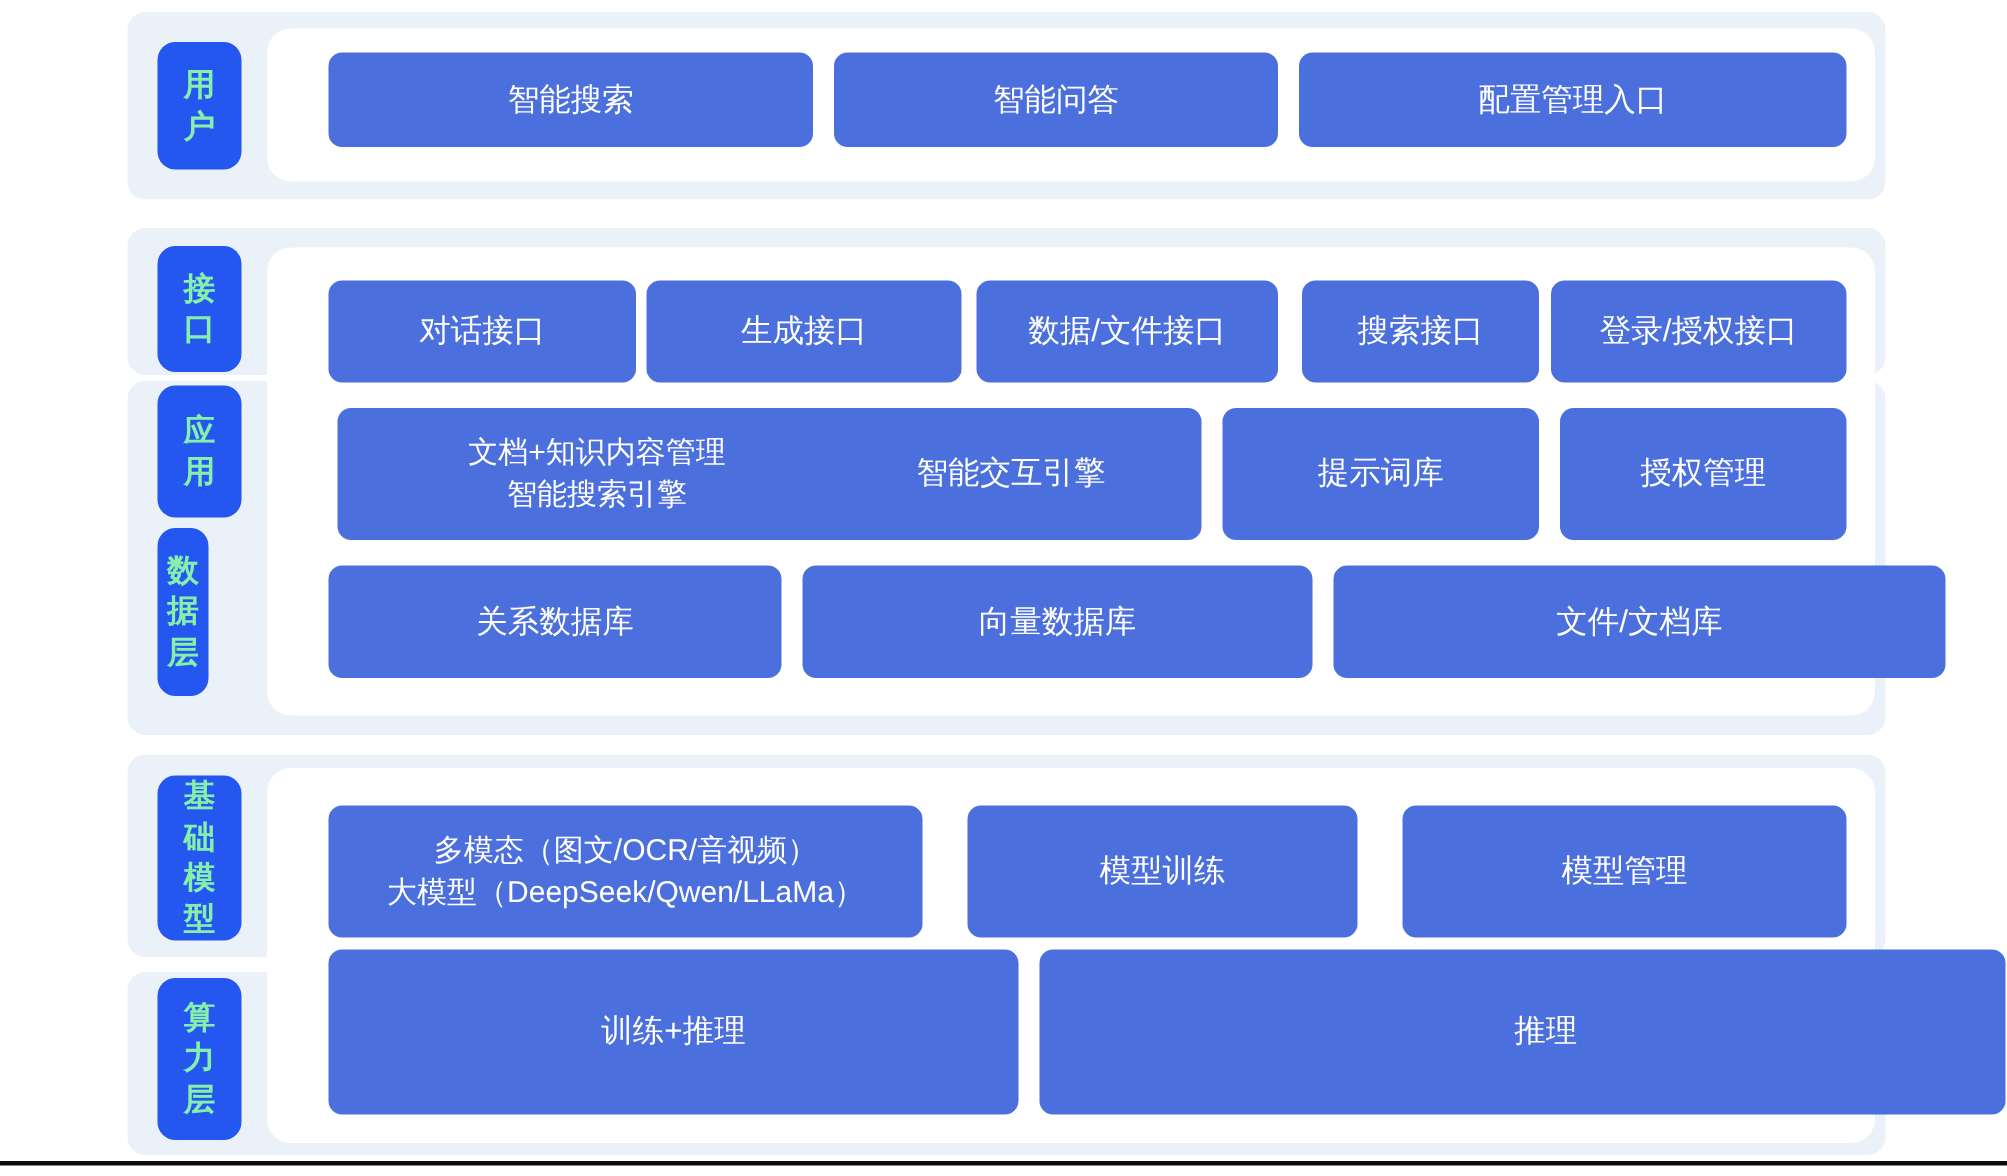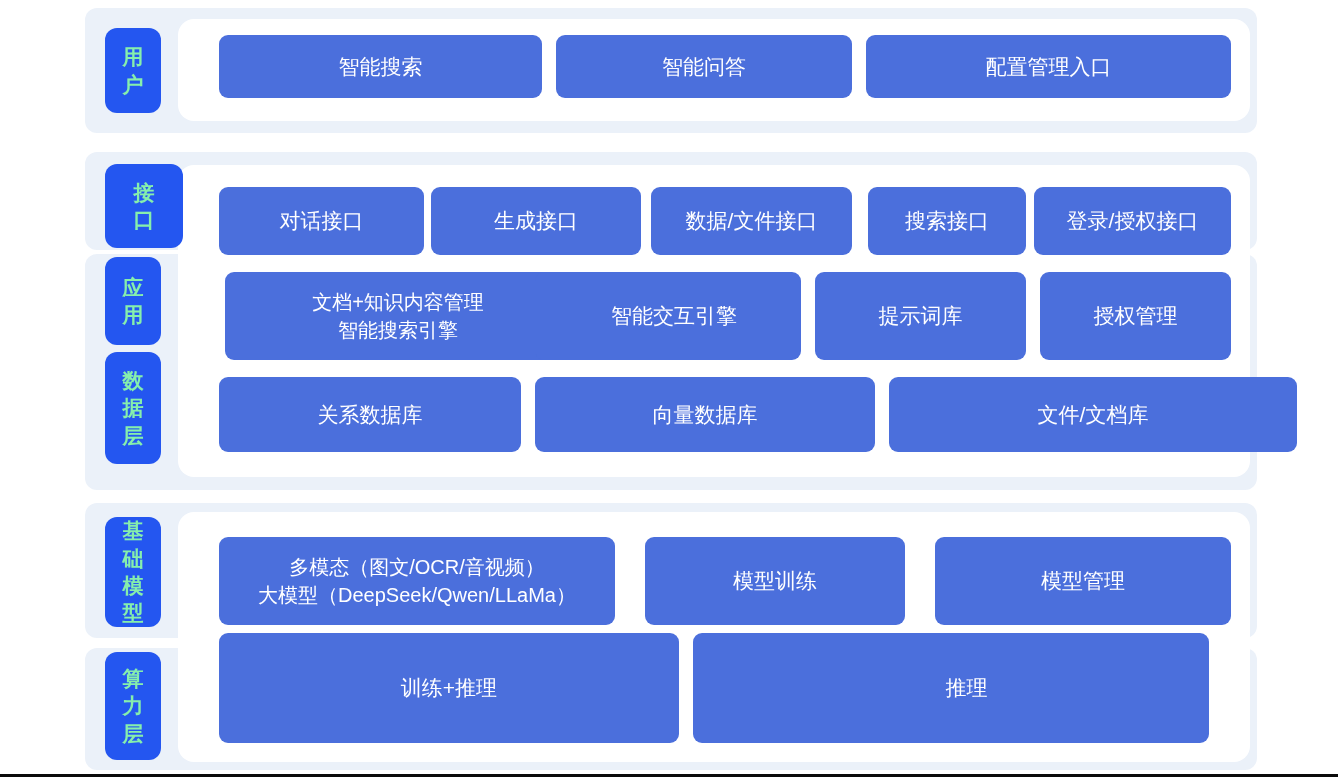--- a/index.html
+++ b/index.html
@@ -66,27 +66,27 @@
 <div class="abs box" style="left:556px; top:35px; width:296px; height:63px;">
   <span>智能问答</span>
 </div>
 <div class="abs box" style="left:866px; top:35px; width:365px; height:63px;">
   <span>配置管理入口</span>
 </div>
 
 <div class="abs section-bg" style="left:85px; top:152px; width:1172px; height:98px;"></div>
 <div class="abs section-bg" style="left:85px; top:254px; width:1172px; height:236px;"></div>
 <div class="abs panel" style="left:178px; top:165px; width:1072px; height:312px;"></div>
-<div class="abs side-label" style="left:105px; top:164px; width:78px; height:84px;justify-content:center;">
+<div class="abs side-label" style="left:105px; top:164px; width:56px; height:84px;justify-content:center;">
   <span>接口</span>
 </div>
 <div class="abs side-label" style="left:105px; top:257px; width:56px; height:88px;">
   <span>应用</span>
 </div>
-<div class="abs side-label" style="left:105px; top:352px; width:56px; height:112px;">
+<div class="abs side-label" style="left:105px; top:352px; width:34px; height:112px;">
   <span>数据层</span>
 </div>
 
 <div class="abs box" style="left:219px; top:187px; width:205px; height:68px;">
   <span>对话接口</span>
 </div>
 <div class="abs box" style="left:431px; top:187px; width:210px; height:68px;">
   <span>生成接口</span>
 </div>
 <div class="abs box" style="left:651px; top:187px; width:201px; height:68px;">
@@ -140,17 +140,17 @@
 <div class="abs box" style="left:645px; top:537px; width:260px; height:88px;">
   <span>模型训练</span>
 </div>
 <div class="abs box" style="left:935px; top:537px; width:296px; height:88px;">
   <span>模型管理</span>
 </div>
 
 <div class="abs box" style="left:219px; top:633px; width:460px; height:110px;">
   <span>训练+推理</span>
 </div>
-<div class="abs box" style="left:693px; top:633px; width:516px; height:110px;padding-left:31px;">
+<div class="abs box" style="left:693px; top:633px; width:644px; height:110px;padding-left:31px;">
   <span>推理</span>
 </div>
 
 <div class="abs bottom-line" style="left:0; top:774px; width:1338px; height:3px;"></div>
 
 </body></html>

